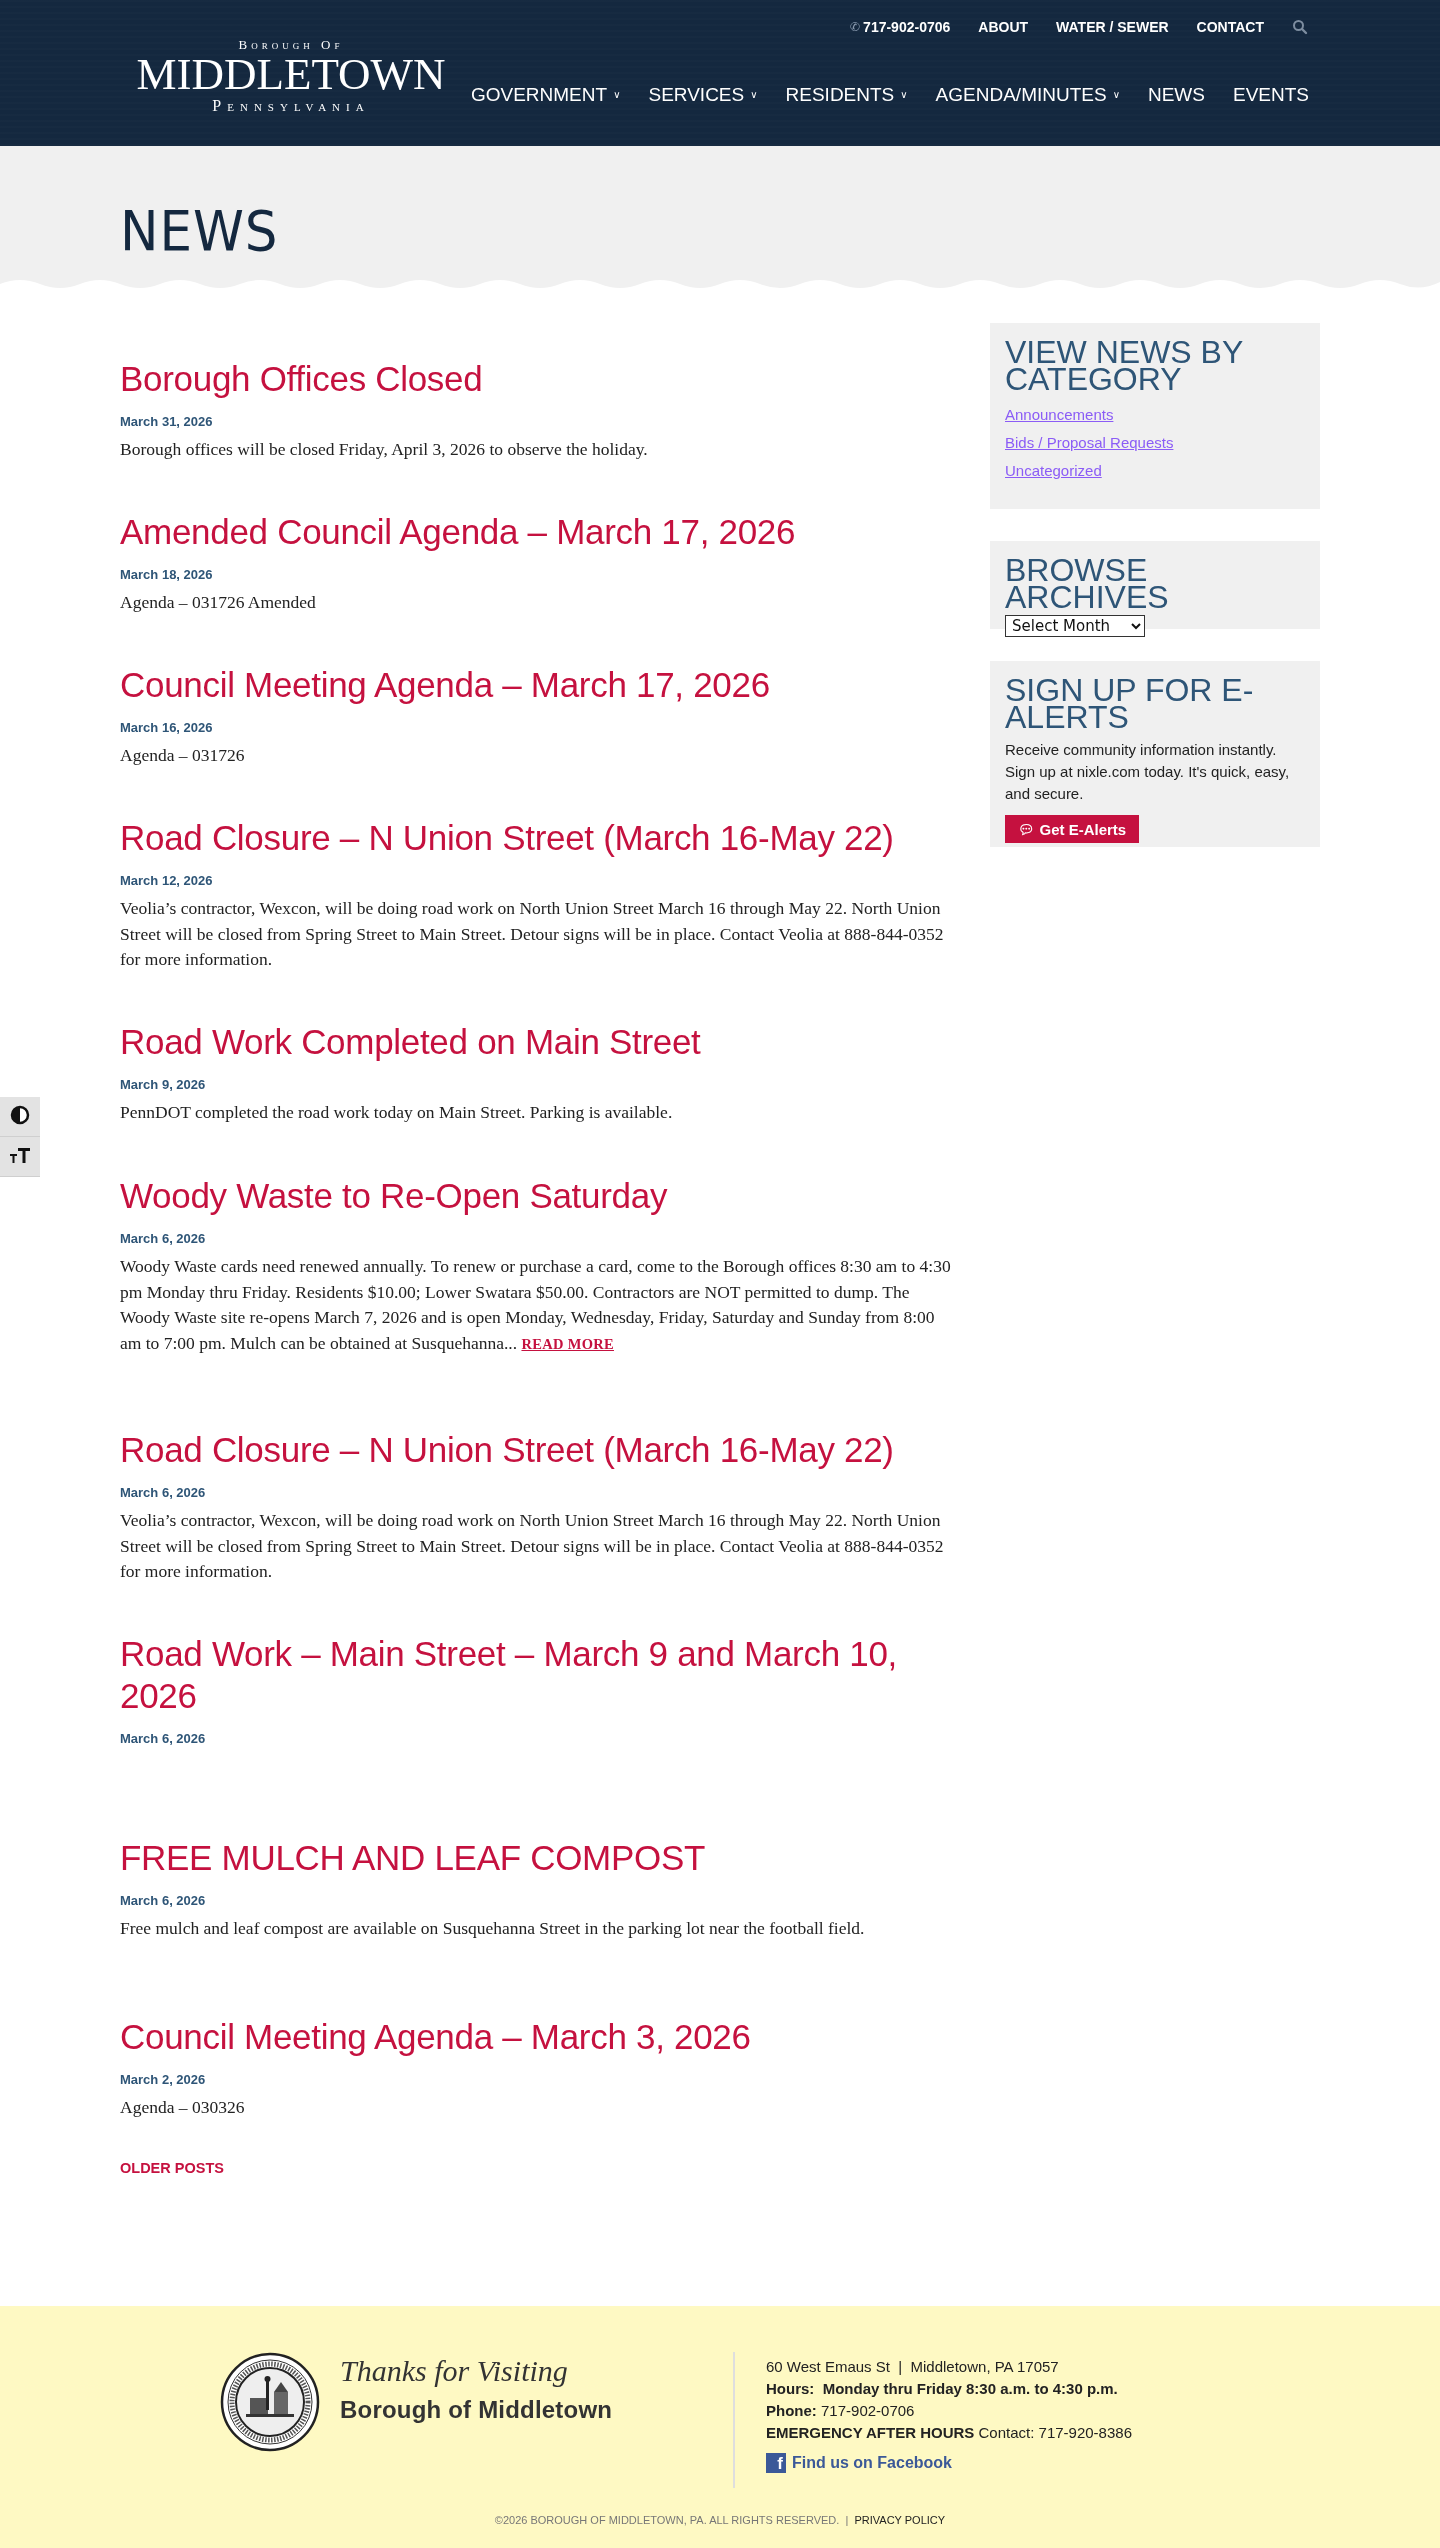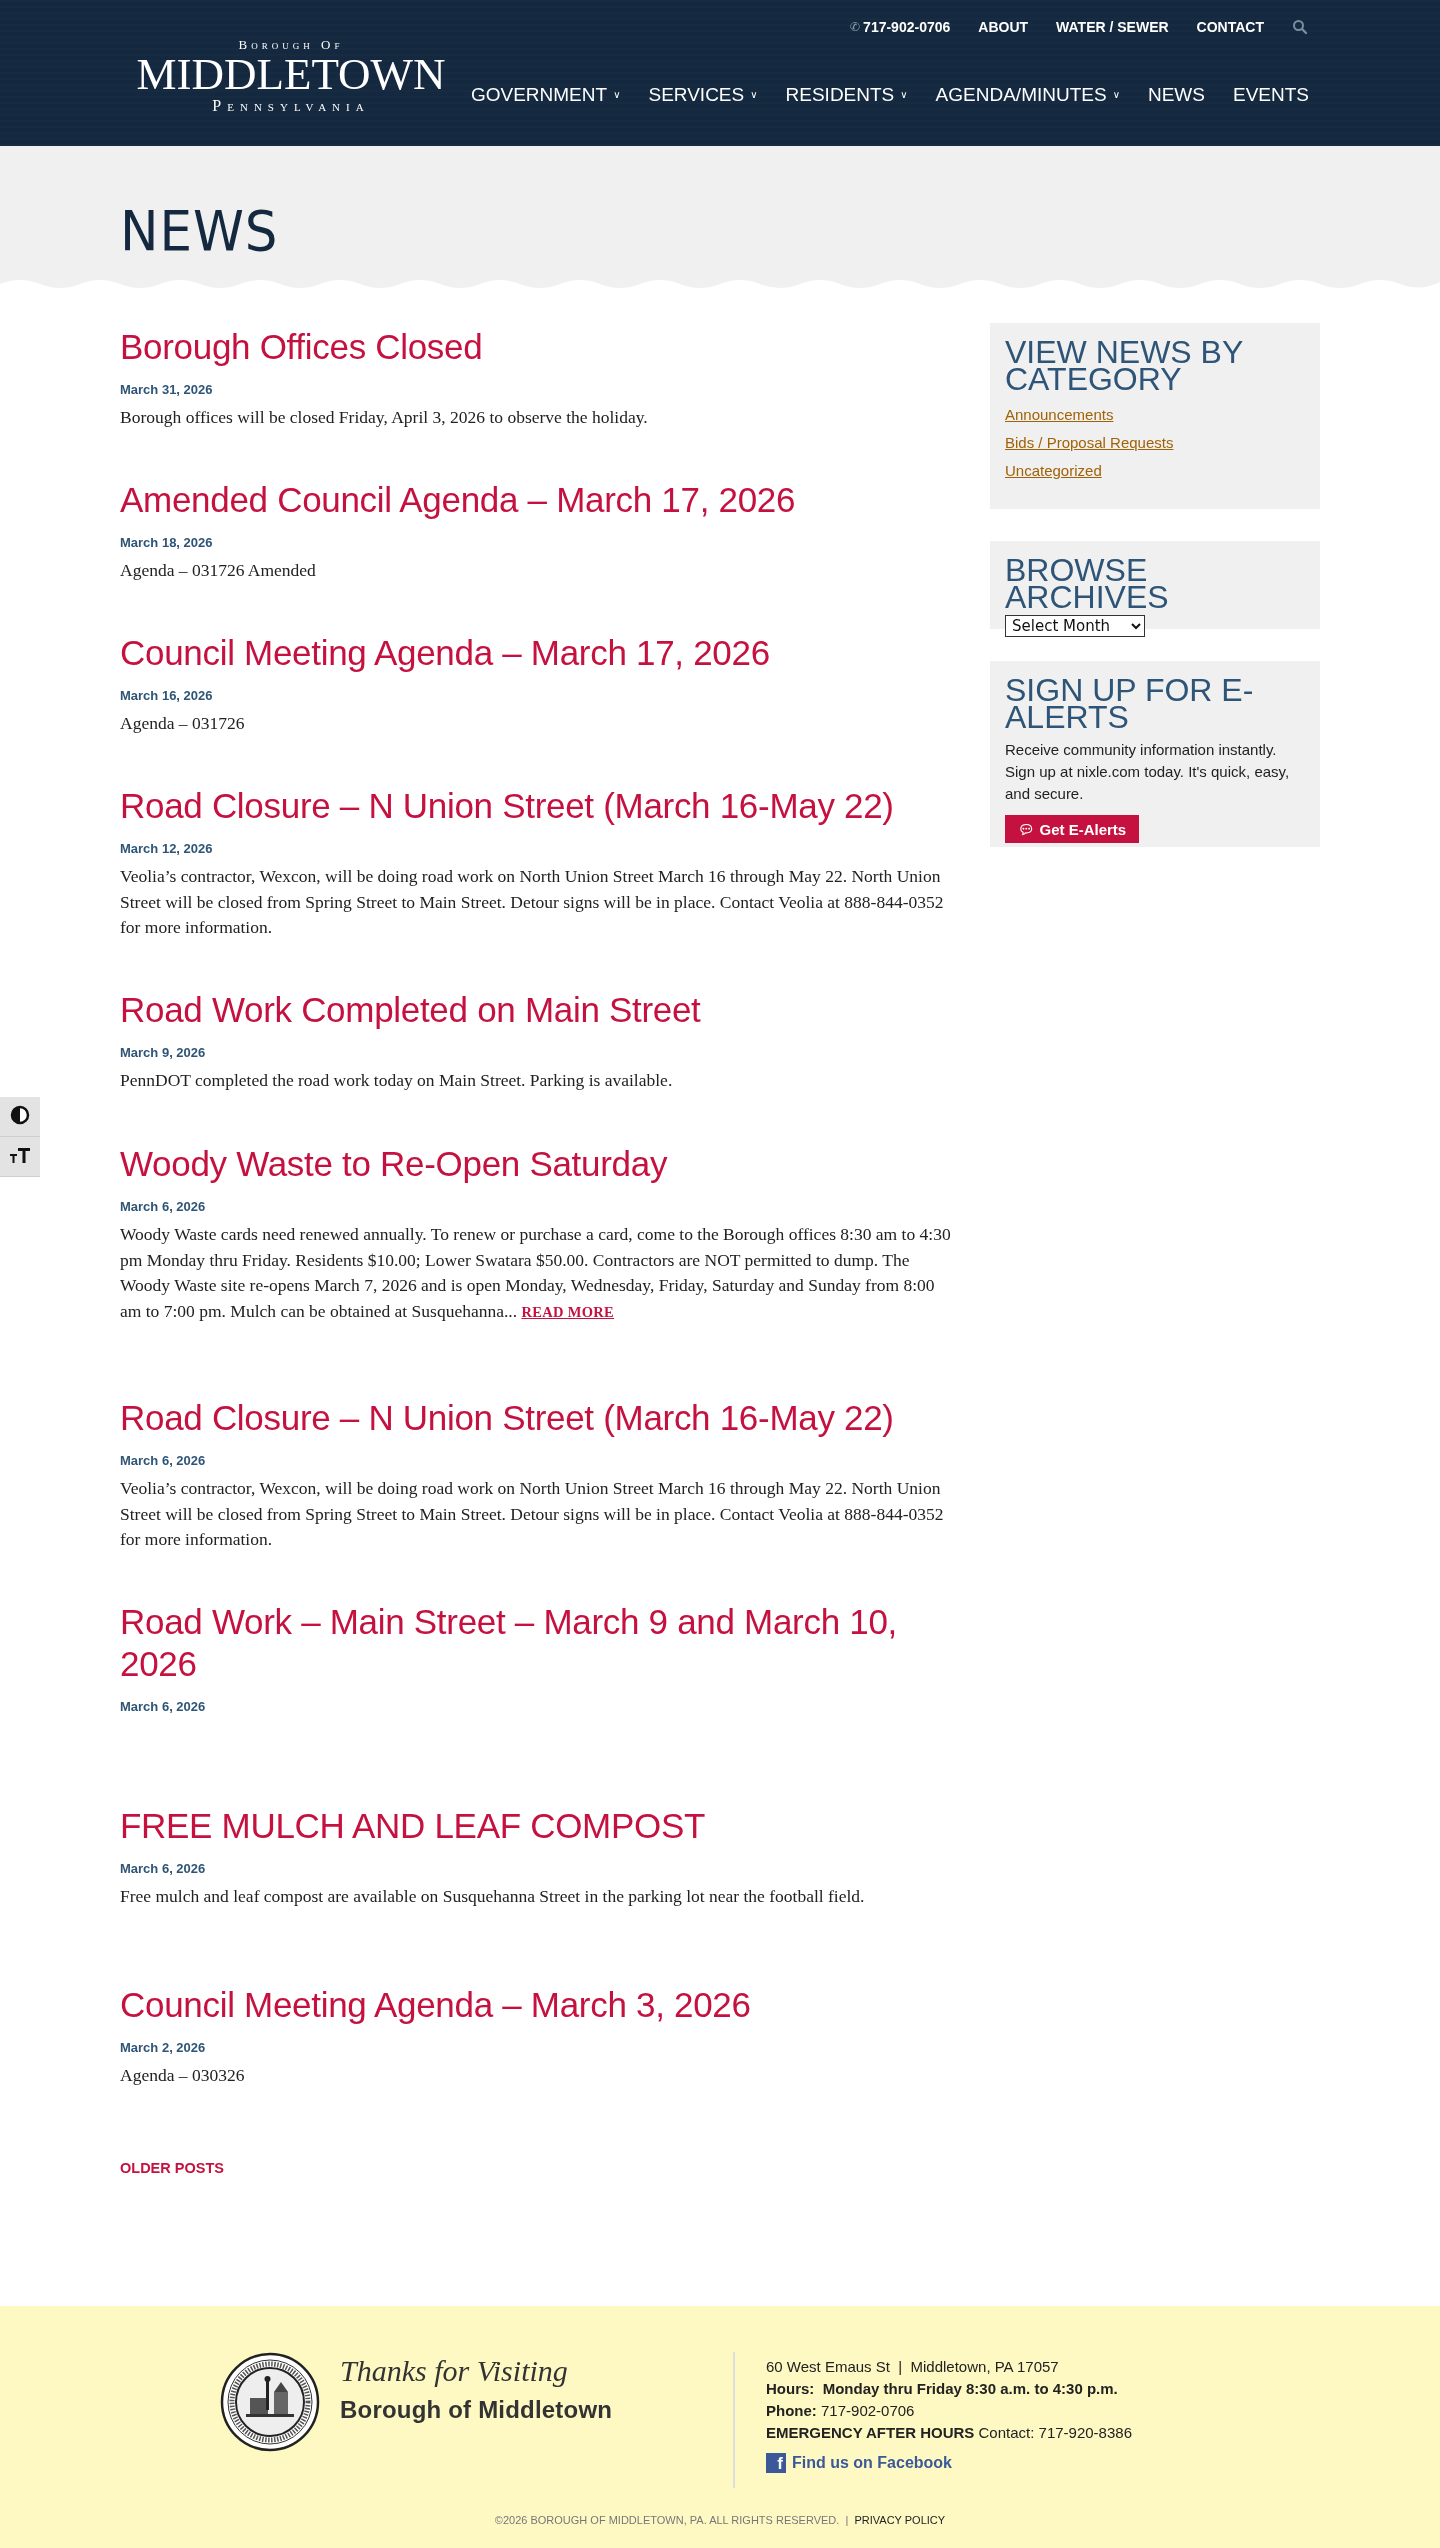--- a/index.html
+++ b/index.html
@@ -35,21 +35,21 @@
     .post-date { display: block; color: #2e5577; font-weight: bold; font-size: 13px; margin-top: 14px; }
     .post-excerpt { font-family: "Liberation Serif", "DejaVu Serif", serif; font-size: 17.5px; line-height: 25.5px; color: #222; margin-top: 8px; }
     .read-more { color: #c5113f; font-weight: bold; text-decoration: underline; font-size: 14.5px; letter-spacing: 0.3px; }
     .older-posts { position: absolute; left: 120px; top: 2160px; color: #c5113f; font-weight: bold; font-size: 14.5px; }
 
     
     .sidebar { position: absolute; left: 990px; top: 323px; width: 330px; }
     .widget { background: #f0f0f0; padding: 16px 15px 18px 15px; margin-bottom: 32px; }
     .widget-title { color: #2e5577; font-size: 32px; line-height: 27px; font-weight: normal; }
     .cat-list { margin-top: 8px; }
-    .cat-link { display: block; color: #a16207; text-decoration: underline; font-size: 15px; line-height: 28px; }
+    .cat-link { display: block; color: #8b5cf6; text-decoration: underline; font-size: 15px; line-height: 28px; }
     .archive-select { margin-top: 4px; width: 140px; height: 22px; font-size: 15px; border: 1px solid #333; background: #fff; color: #111; font-family: "DejaVu Sans", sans-serif; padding: 0 2px; }
     .alerts-text { margin-top: 8px; font-size: 15px; line-height: 22px; color: #222; }
     .alerts-btn { margin-top: 10px; display: inline-flex; align-items: center; gap: 5px; background: #c5113f; color: #fff; font-weight: bold; font-size: 15px; padding: 4px 13px; height: 28px; border: none; }
     .alerts-btn .chat-icon { font-size: 13px; }
 
     
     .a11y { position: absolute; left: 0; top: 1097px; width: 40px; }
     .a11y-btn { width: 40px; height: 40px; background: #e3e3e3; display: flex; align-items: center; justify-content: center; border-bottom: 1px solid #cfcfcf; }
 
     
@@ -118,21 +118,21 @@
 </header>
 
 <section class="hero">
   <h1>NEWS</h1>
 </section>
 <svg class="wave" viewBox="0 0 1440 18" preserveAspectRatio="none">
   <path fill="#f0f0f0" d="M0,0 H1440 V6 Q1420,16 1400,8 Q1380,0 1360,8 Q1340,16 1320,8 Q1300,0 1280,8 Q1260,16 1240,8 Q1220,0 1200,8 Q1180,16 1160,8 Q1140,0 1120,8 Q1100,16 1080,8 Q1060,0 1040,8 Q1020,16 1000,8 Q980,0 960,8 Q940,16 920,8 Q900,0 880,8 Q860,16 840,8 Q820,0 800,8 Q780,16 760,8 Q740,0 720,8 Q700,16 680,8 Q660,0 640,8 Q620,16 600,8 Q580,0 560,8 Q540,16 520,8 Q500,0 480,8 Q460,16 440,8 Q420,0 400,8 Q380,16 360,8 Q340,0 320,8 Q300,16 280,8 Q260,0 240,8 Q220,16 200,8 Q180,0 160,8 Q140,16 120,8 Q100,0 80,8 Q60,16 40,8 Q20,0 0,8 Z"></path>
 </svg>
 
 <main class="posts">
-  <article class="post" style="height:153px;">
+  <article class="post" style="height:153px;margin-top:32px;">
     <a class="post-title">Borough Offices Closed</a>
     <span class="post-date">March 31, 2026</span>
     <p class="post-excerpt">Borough offices will be closed Friday, April 3, 2026 to observe the holiday.</p>
   </article>
   <article class="post" style="height:153px;">
     <a class="post-title">Amended Council Agenda – March 17, 2026</a>
     <span class="post-date">March 18, 2026</span>
     <p class="post-excerpt">Agenda – 031726 Amended</p>
   </article>
   <article class="post" style="height:153px;">

